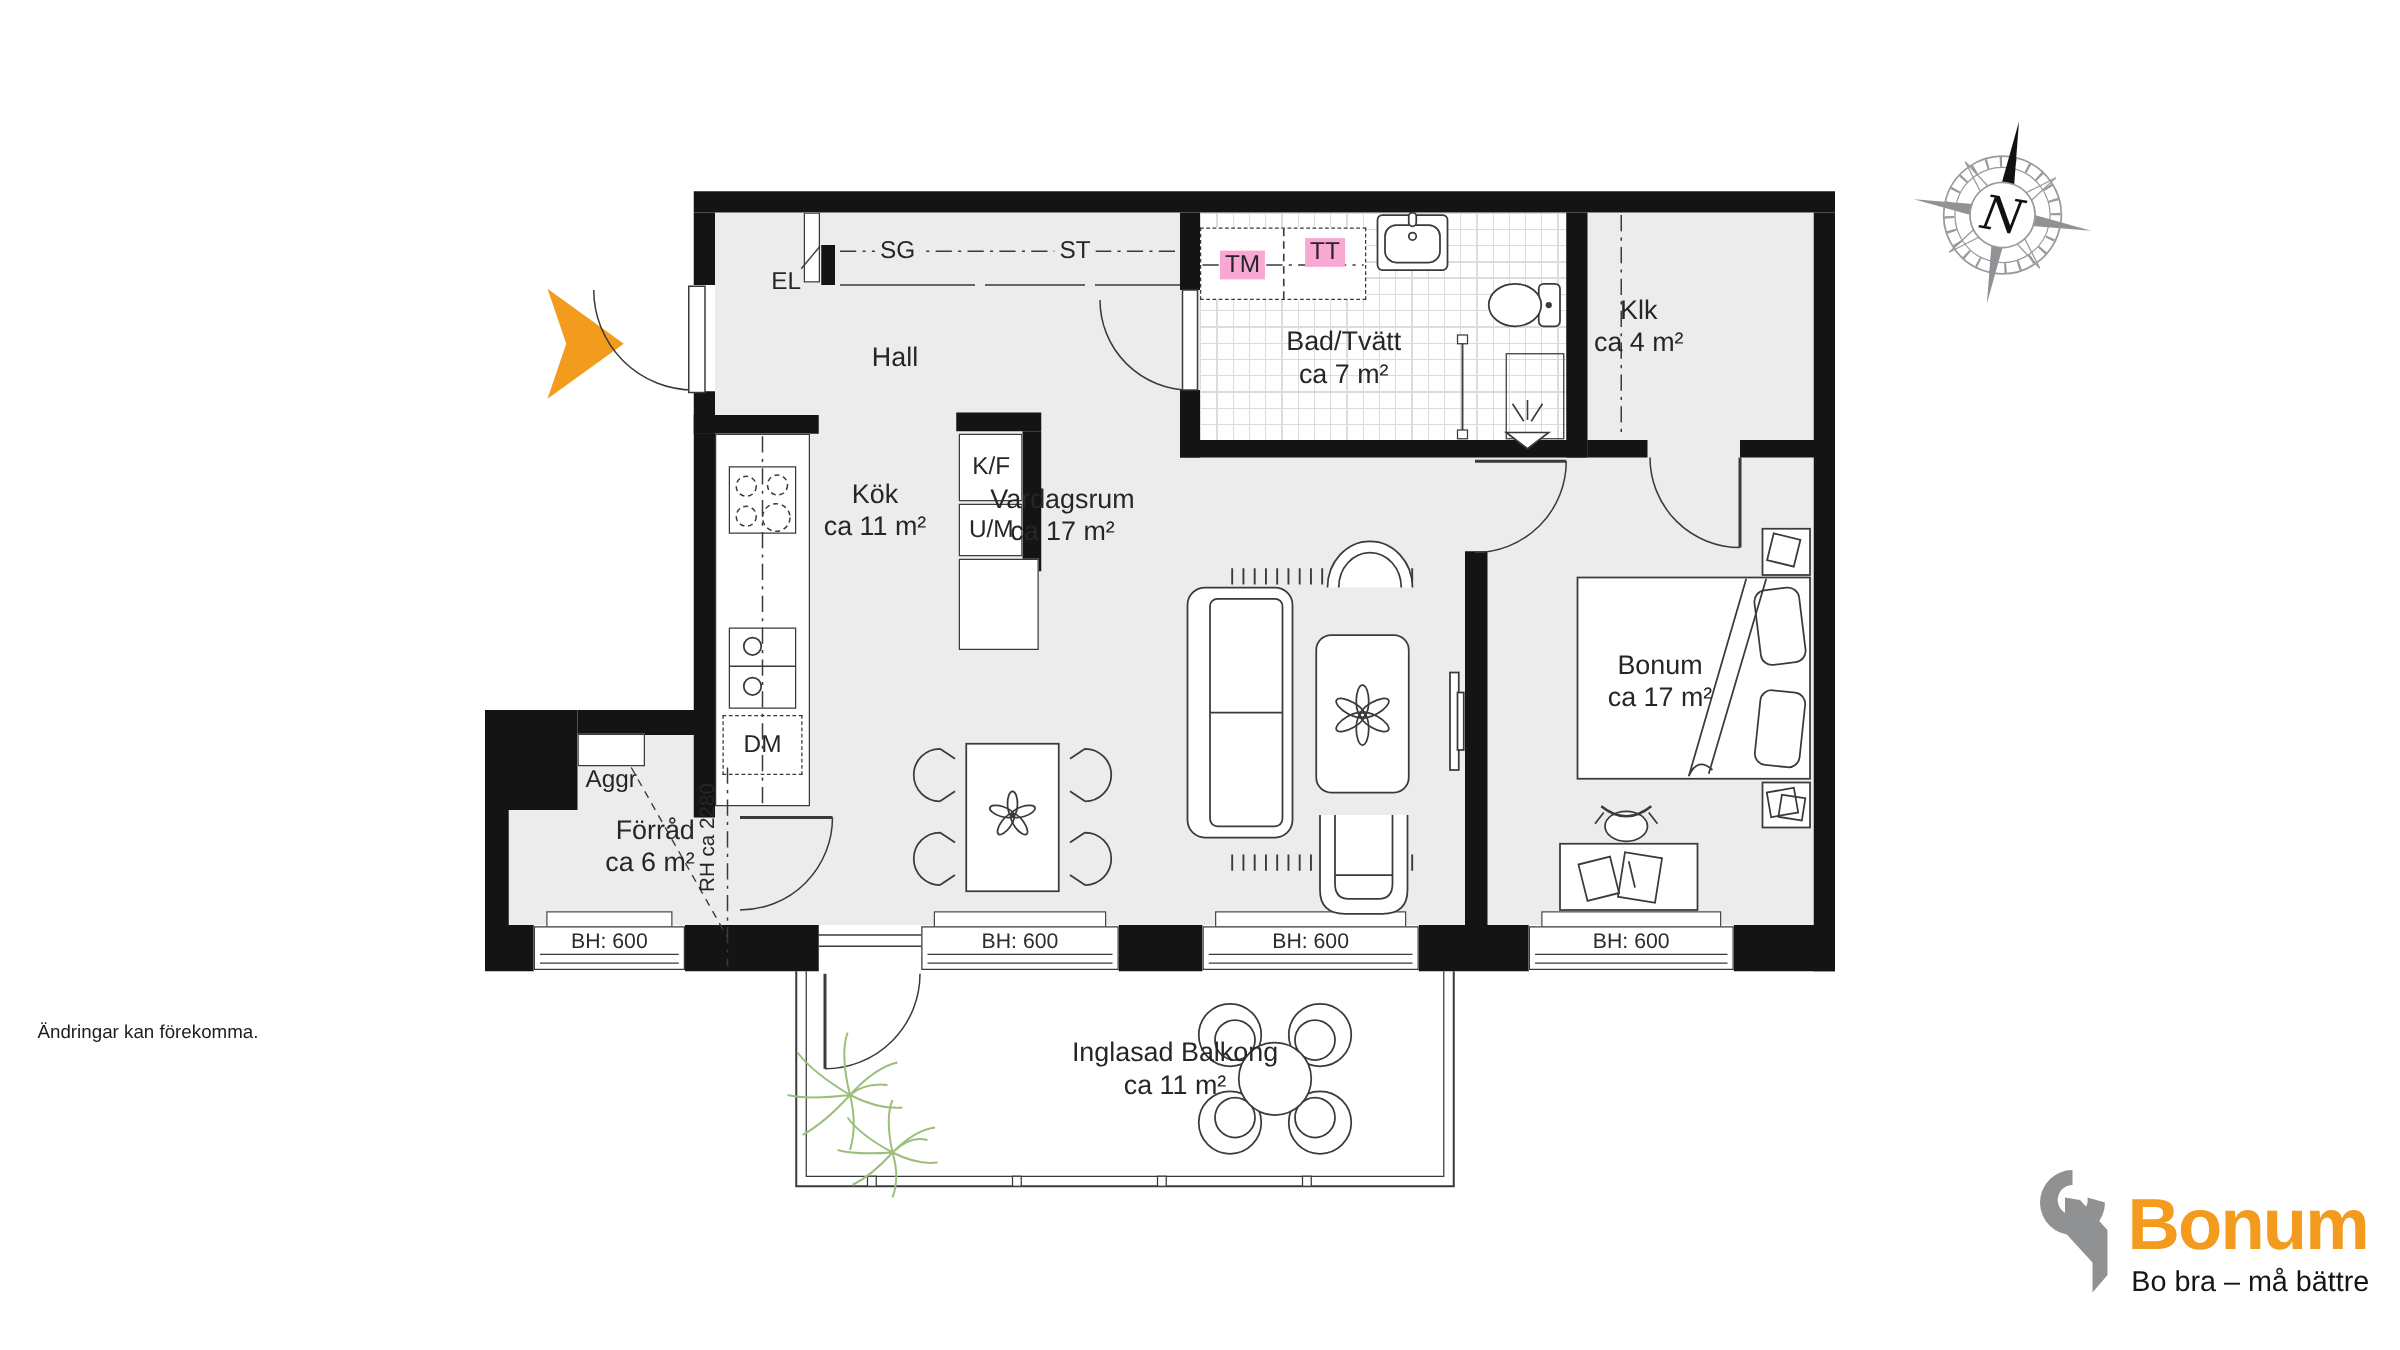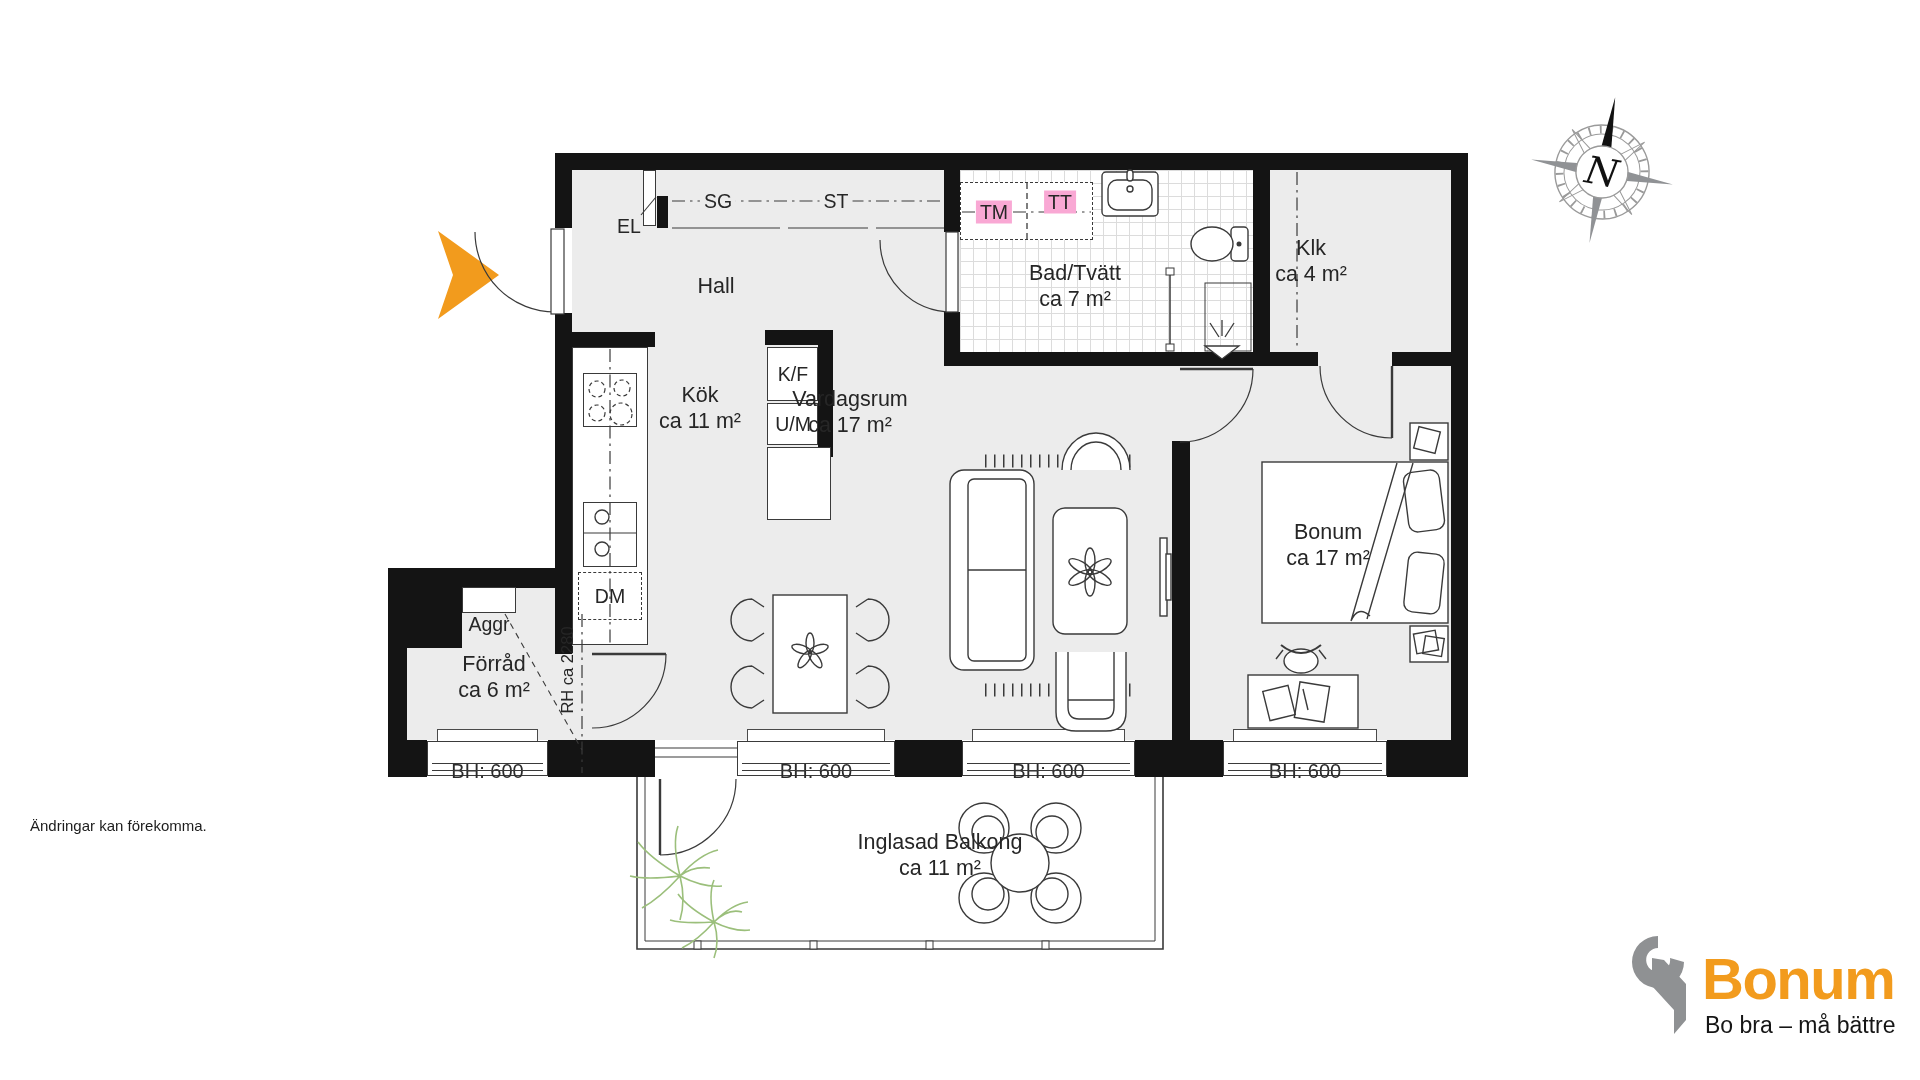--- a/index.html
+++ b/index.html
@@ -7,21 +7,21 @@
         font-family:"Liberation Sans","DejaVu Sans",sans-serif;color:#262626;}
   .floor{position:absolute;background:var(--floor,#ECECEC);}
   .bath-floor{position:absolute;background-color:#fff;
       background-image:repeating-linear-gradient(to right,#dcdcdc 0,#dcdcdc 1px,transparent 1px,transparent 13px),
                        repeating-linear-gradient(to bottom,#dcdcdc 0,#dcdcdc 1px,transparent 1px,transparent 13px);}
   .wall{position:absolute;background:var(--wall,#141414);}
   .box{position:absolute;background:#fff;border:1.5px solid #3a3a3a;box-sizing:border-box;}
   .box.dashed{border:1.6px dashed #3a3a3a;}
   .thinbox{position:absolute;background:#fff;border:1.1px solid #3a3a3a;box-sizing:border-box;}
   .window{position:absolute;background:#fff;border:1.5px solid #3a3a3a;box-sizing:border-box;text-align:center;}
-  .window .bh{display:inline-block;font-size:20px;margin-top:18px;color:#2b2b2b;}
+  .window .bh{display:inline-block;font-size:17px;margin-top:1px;color:#2b2b2b;}
   .window .glass{position:absolute;left:4px;right:4px;bottom:4px;height:6px;
                  border-top:1.2px solid #3a3a3a;border-bottom:1.2px solid #3a3a3a;}
   .sill{position:absolute;background:#fff;border:1px solid #4a4a4a;box-sizing:border-box;}
   .lbl{position:absolute;transform:translate(-50%,-50%);font-size:19.5px;white-space:nowrap;color:#262626;}
   .lbl.bg-floor{background:var(--floor,#ECECEC);padding:0 4px;}
   .lbl.bg-white{background:#f9a8d4;padding:0 4px;}
   .lbl.rot{transform:translate(-50%,-50%) rotate(-90deg);font-size:16.5px;}
   .room-label{position:absolute;transform:translate(-50%,-50%);text-align:center;
               font-size:21.5px;line-height:26px;white-space:nowrap;color:#262626;}
   .overlay{position:absolute;left:0;top:0;pointer-events:none;}
@@ -305,21 +305,21 @@
         <path d="M30,0 A26,26 0 1 0 56,26 L42,22 A12,12 0 1 1 30,12 Z"></path>
         <path d="M24,22 L24,50 L46,74 L46,98 L58,84 L58,48 L36,24 Z"></path>
       </g>
       <text x="74" y="63" font-family="Liberation Sans, sans-serif" font-size="58" font-weight="700" letter-spacing="-1.5" style="fill:var(--accent,#F29B1D)" stroke="none">Bonum</text>
       <text x="77" y="97" font-family="Liberation Sans, sans-serif" font-size="23" fill="#151515" stroke="none">Bo bra – må bättre</text>
     </g>
   </svg>
 
   <div class="lbl" style="left:629px;top:226px;">EL</div>
   <div class="lbl bg-floor" style="left:718px;top:201px;">SG</div>
-  <div class="lbl bg-floor" style="left:836px;top:201px;">ST</div>
+  <div class="lbl bg-floor" style="left:860px;top:201px;">ST</div>
   <div class="lbl bg-white" style="left:994px;top:212px;">TM</div>
   <div class="lbl bg-white" style="left:1060px;top:202px;">TT</div>
   <div class="lbl" style="left:793px;top:374px;">K/F</div>
   <div class="lbl" style="left:793px;top:424px;">U/M</div>
   <div class="lbl" style="left:610px;top:596px;">DM</div>
   <div class="lbl" style="left:489px;top:600px;margin-top:24px;">Aggr</div>
   <div class="lbl rot" style="left:567px;top:670px;">RH ca 2280</div>
 
   <div class="room-label" style="left:716px;top:286px;text-align:center;">
     <div>Hall</div>
@@ -337,21 +337,21 @@
     <div>ca 7 m²</div>
   </div>
   <div class="room-label" style="left:1311px;top:261px;">
     <div>Klk</div>
     <div>ca 4 m²</div>
   </div>
   <div class="room-label" style="left:1328px;top:545px;">
     <div>Bonum</div>
     <div>ca 17 m²</div>
   </div>
-  <div class="room-label" style="left:494px;top:677px;">
+  <div class="room-label" style="left:520px;top:677px;text-align:right;">
     <div>Förråd</div>
     <div>ca 6 m²</div>
   </div>
   <div class="room-label" style="left:940px;top:855px;">
     <div>Inglasad Balkong</div>
     <div>ca 11 m²</div>
   </div>
 
   <div class="disclaimer">Ändringar kan förekomma.</div>
 </div>

